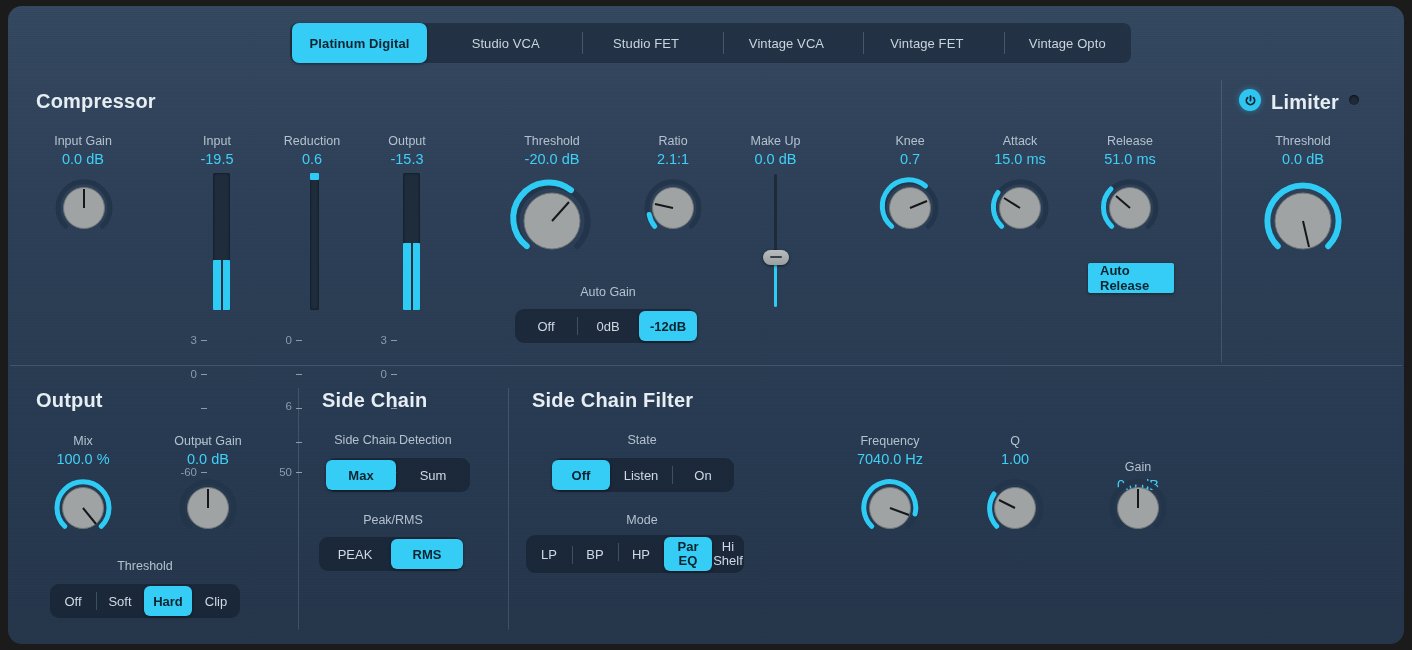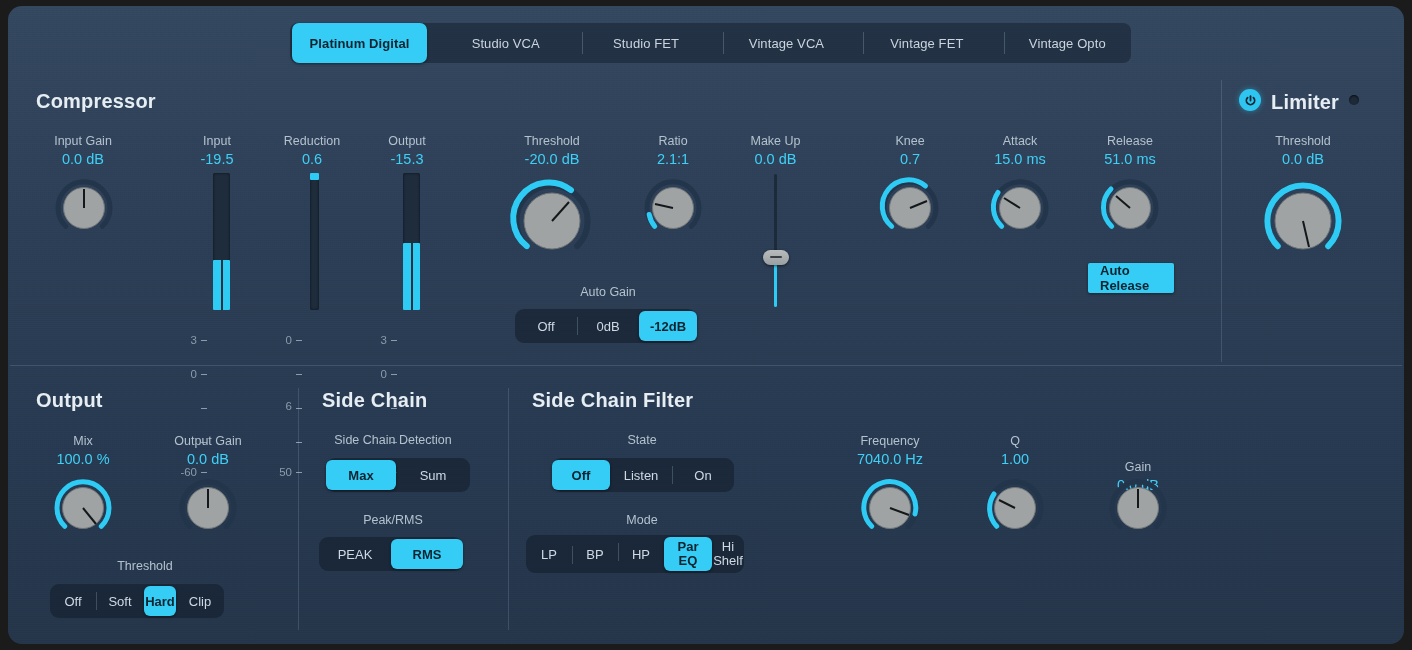--- a/index.html
+++ b/index.html
@@ -383,21 +383,21 @@
   </div>
 
   <div class="p-label" style="position:absolute; left:42px; top:552px; width:190px; text-align:center;">Threshold</div>
   <div class="seg" style="left:42px; top:578px;">
     <div class="seg-item" style="width:46px;">
         <span>Off</span>
       </div>
     <div class="seg-item" style="width:48px;">
         <span>Soft</span>
       </div>
-    <div class="seg-item on" style="width:32px;">
+    <div class="seg-item on" style="width:48px;">
         <span>Hard</span>
       </div>
     <div class="seg-item" style="width:48px;">
         <span>Clip</span>
       </div>
   </div>
 
   <div class="divider-v" style="left:290px; top:382px; height:242px;"></div>
   <div class="sect-title" style="left:314px; top:383px;">Side Chain</div>
 

